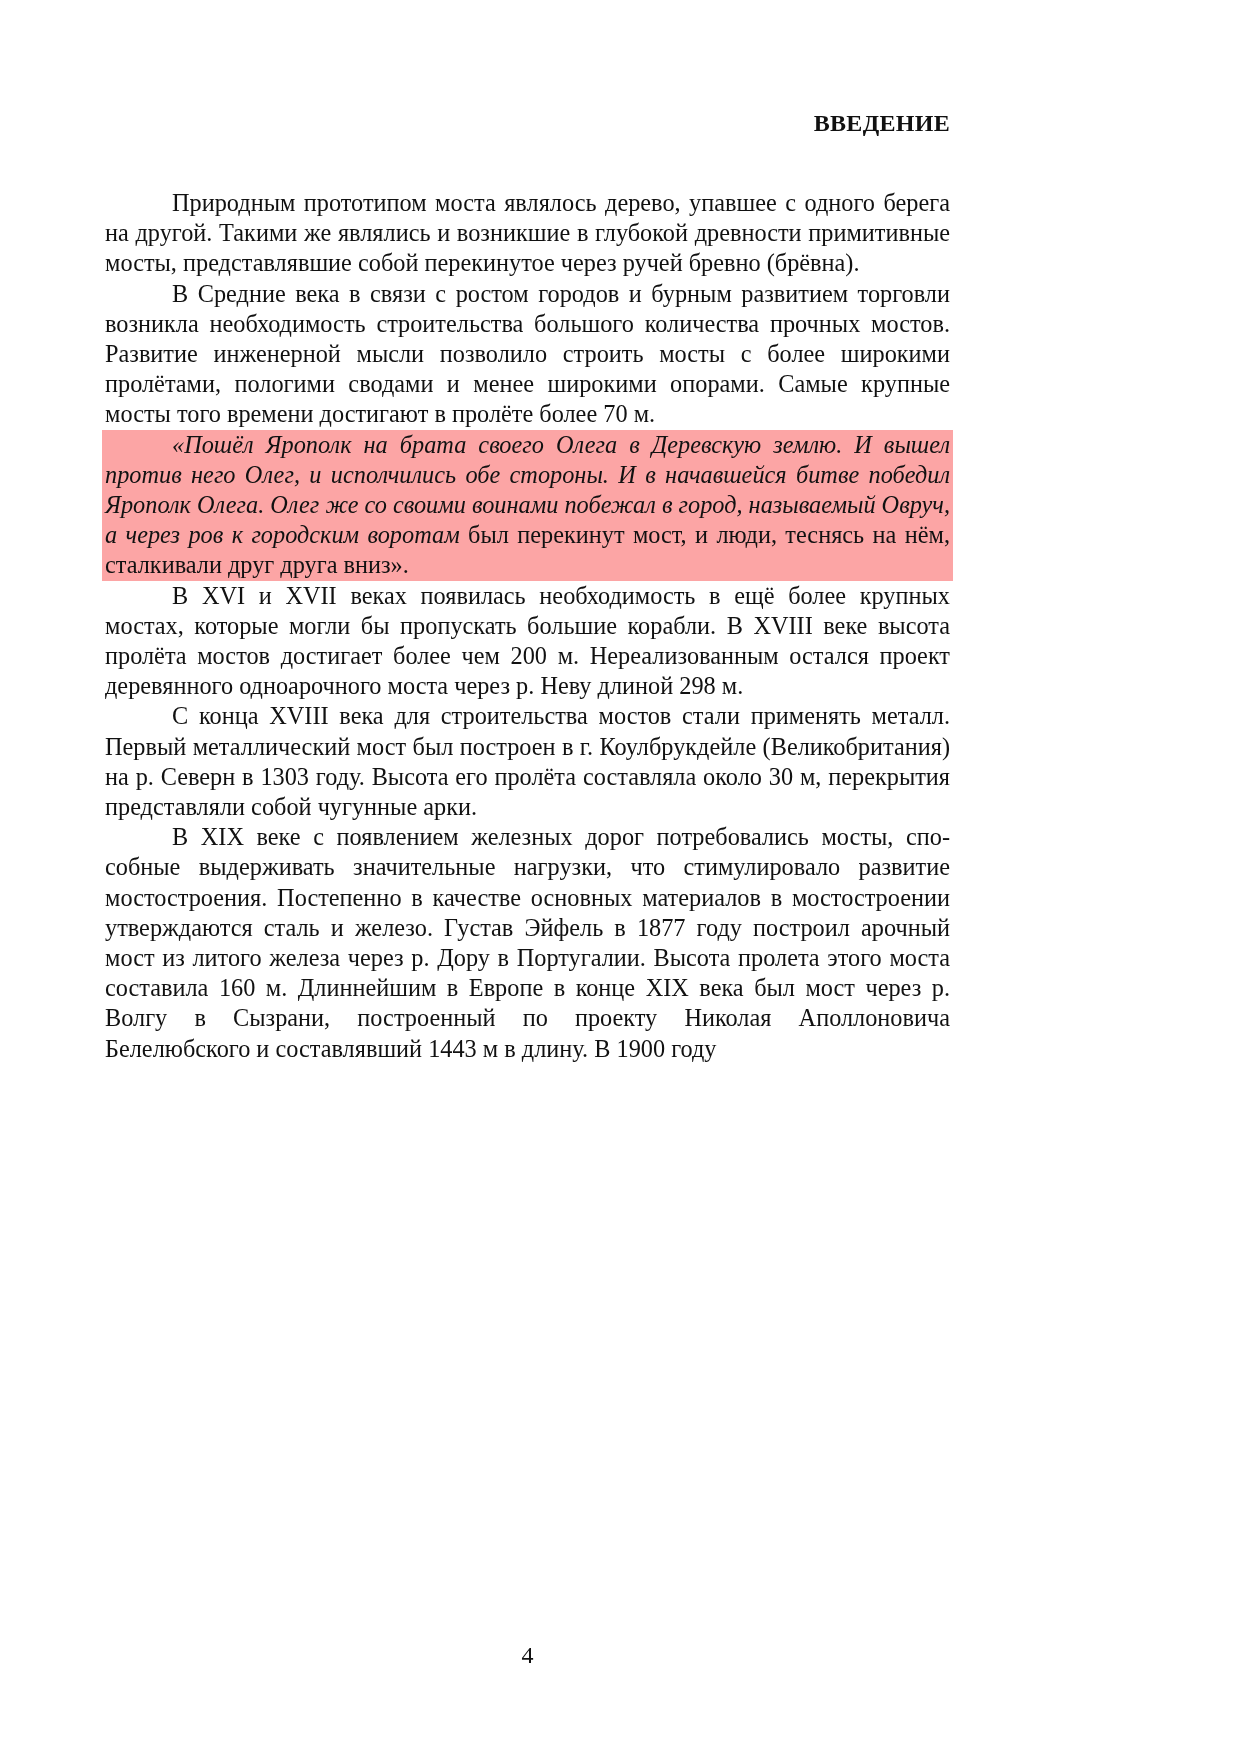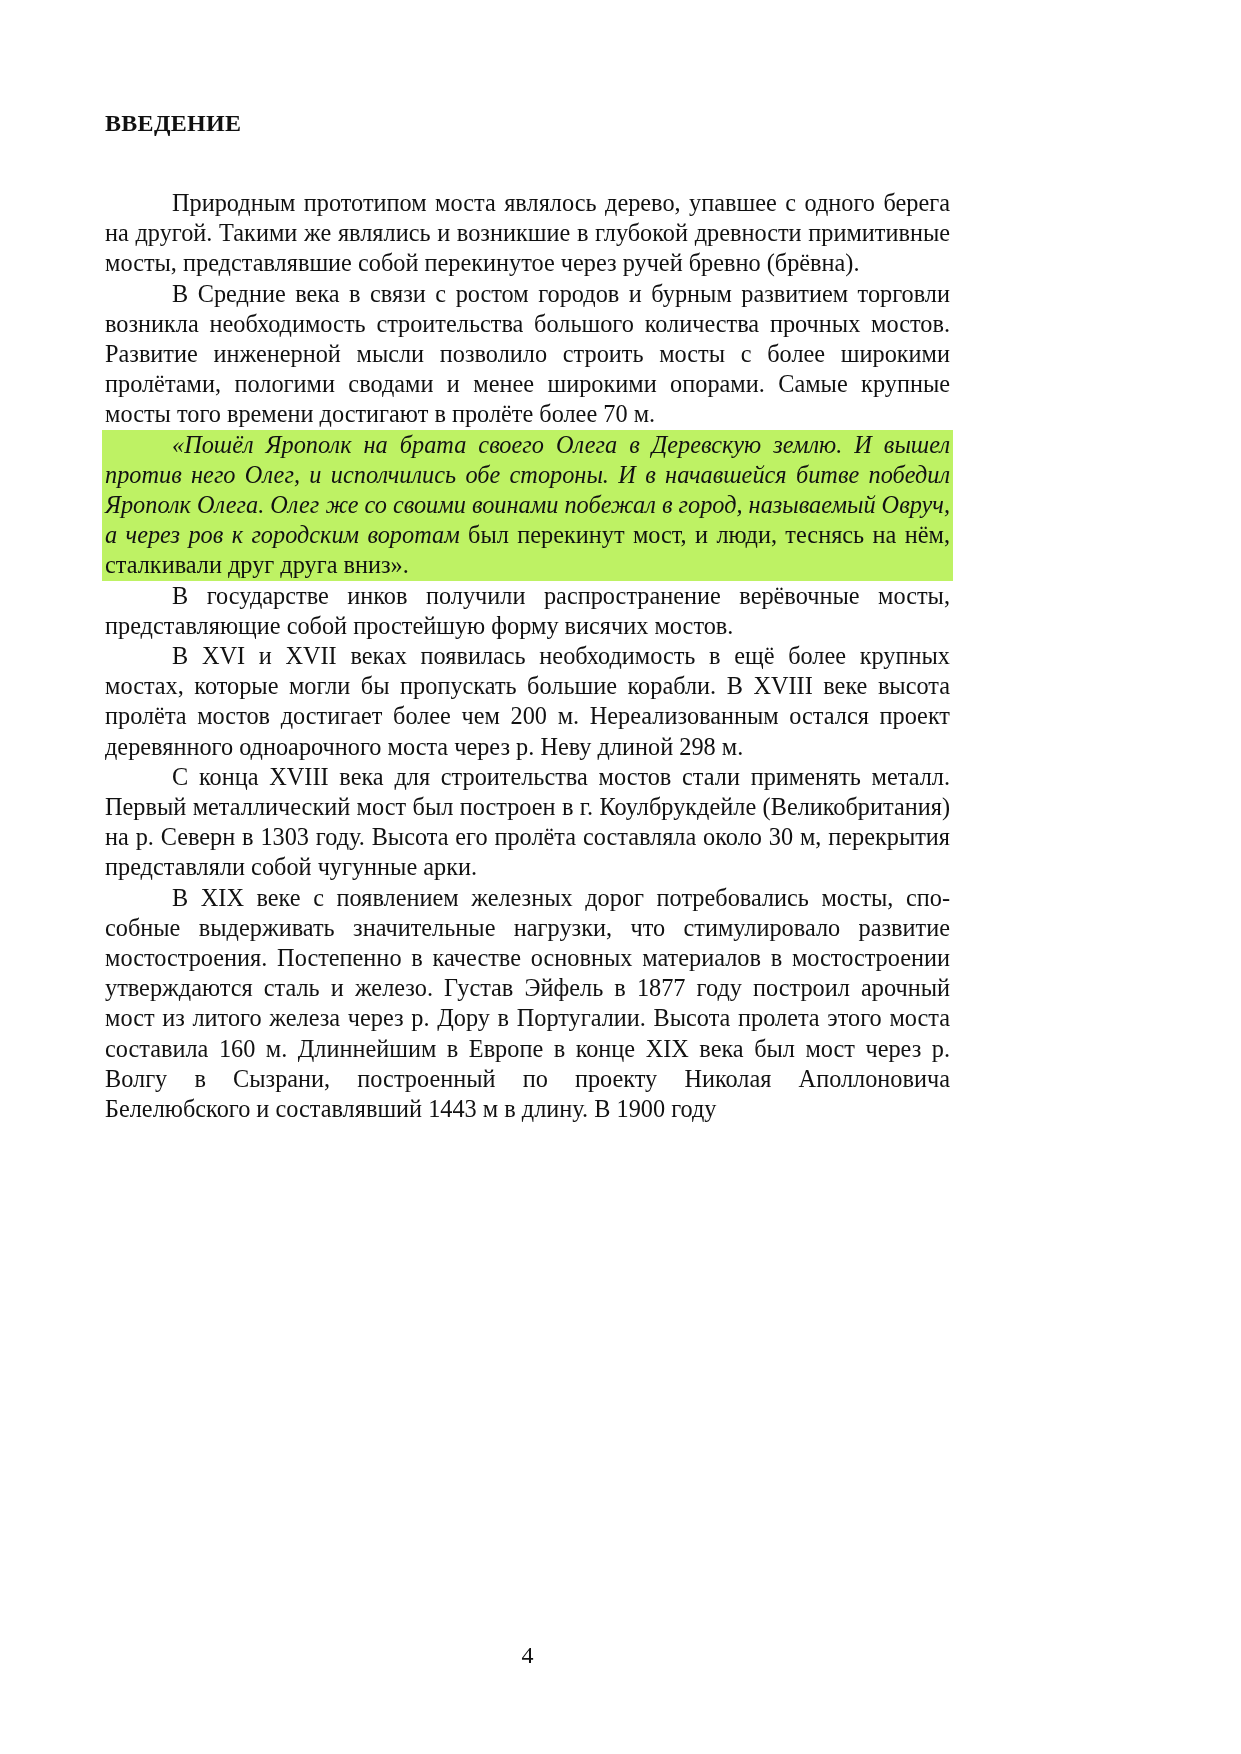--- a/index.html
+++ b/index.html
@@ -4,48 +4,47 @@
 <style>
   html, body { margin: 0; padding: 0; background: #ffffff; }
   body { width: 1241px; height: 1754px; position: relative; overflow: hidden; }
   .page {
     position: absolute; left: 105px; top: 0; width: 845px;
     font-family: "Liberation Serif", "DejaVu Serif", serif;
     color: #111111;
   }
   .title {
     position: absolute; top: 110px; left: 0; width: 845px;
-    text-align: left; font-weight: bold; font-size: 24px; letter-spacing: 0.3px;
+    text-align: right; font-weight: bold; font-size: 24px; letter-spacing: 0.3px;
   }
   .body-text { position: absolute; top: 188px; left: 0; width: 845px; }
   .para {
     font-size: 24.3px; line-height: 30.2px; text-align: justify;
     text-indent: 67px; margin: 0;
     hyphens: manual;
   }
   .quote {
-    background: #bef264;
+    background: #fca5a5;
     margin-left: -3px; padding-left: 3px; margin-right: -3px; padding-right: 3px; font-family: Liberation Serif, serif;
   }
   .quote .it { font-style: italic; }
   .page-number {
     position: absolute; top: 1642px; left: 0; width: 845px;
     text-align: center; font-size: 24px;
   }
 </style>
 </head>
 <body>
 
 <div class="page">
   <div class="title">ВВЕДЕНИЕ</div>
 
   <div class="body-text">
     <p class="para">Природным прототипом моста являлось дерево, упавшее с одного берега на другой. Такими же являлись и возникшие в глубокой древности примитивные мосты, представлявшие собой перекинутое через ручей бревно (брёвна).</p>
     <p class="para">В Средние века в связи с ростом городов и бурным развитием тор­говли возникла необходимость строительства большого количества проч­ных мостов. Развитие инженерной мысли позволило строить мосты с более широкими пролётами, пологими сводами и менее широкими опорами. Са­мые крупные мосты того времени достигают в пролёте более 70 м.</p>
     <p class="para quote"><span class="it">«Пошёл Ярополк на брата своего Олега в Деревскую землю. И вышел против него Олег, и исполчились обе стороны. И в начавшейся битве по­бедил Ярополк Олега. Олег же со своими воинами побежал в город, назы­ваемый Овруч, а через ров к городским воротам</span><span> был перекинут мост, и люди, теснясь на нём, сталкивали друг друга вниз».</span></p>
-    <p class="para">В государстве инков получили распространение верёвочные мосты, представляющие собой простейшую форму висячих мостов.</p>
     <p class="para">В XVI и XVII веках появилась необходимость в ещё более крупных мостах, которые могли бы пропускать большие корабли. В XVIII веке вы­сота пролёта мостов достигает более чем 200 м. Нереализованным остался проект деревянного одноарочного моста через р. Неву длиной 298 м.</p>
     <p class="para">С конца XVIII века для строительства мостов стали применять ме­талл. Первый металлический мост был построен в г. Коулбрукдейле (Великобритания) на р. Северн в 1303 году. Высота его пролёта составляла около 30 м, перекрытия представляли собой чугунные арки.</p>
     <p class="para">В XIX веке с появлением железных дорог потребовались мосты, спо­собные выдерживать значительные нагрузки, что стимулировало развитие мостостроения. Постепенно в качестве основных материалов в мостостро­ении утверждаются сталь и железо. Густав Эйфель в 1877 году построил арочный мост из литого железа через р. Дору в Португалии. Высота проле­та этого моста составила 160 м. Длиннейшим в Европе в конце XIX века был мост через р. Волгу в Сызрани, построенный по проекту Николая Аполлоновича Белелюбского и составлявший 1443 м в длину. В 1900 году</p>
   </div>
 
   <div class="page-number">4</div>
 </div>
 
 </body></html>

